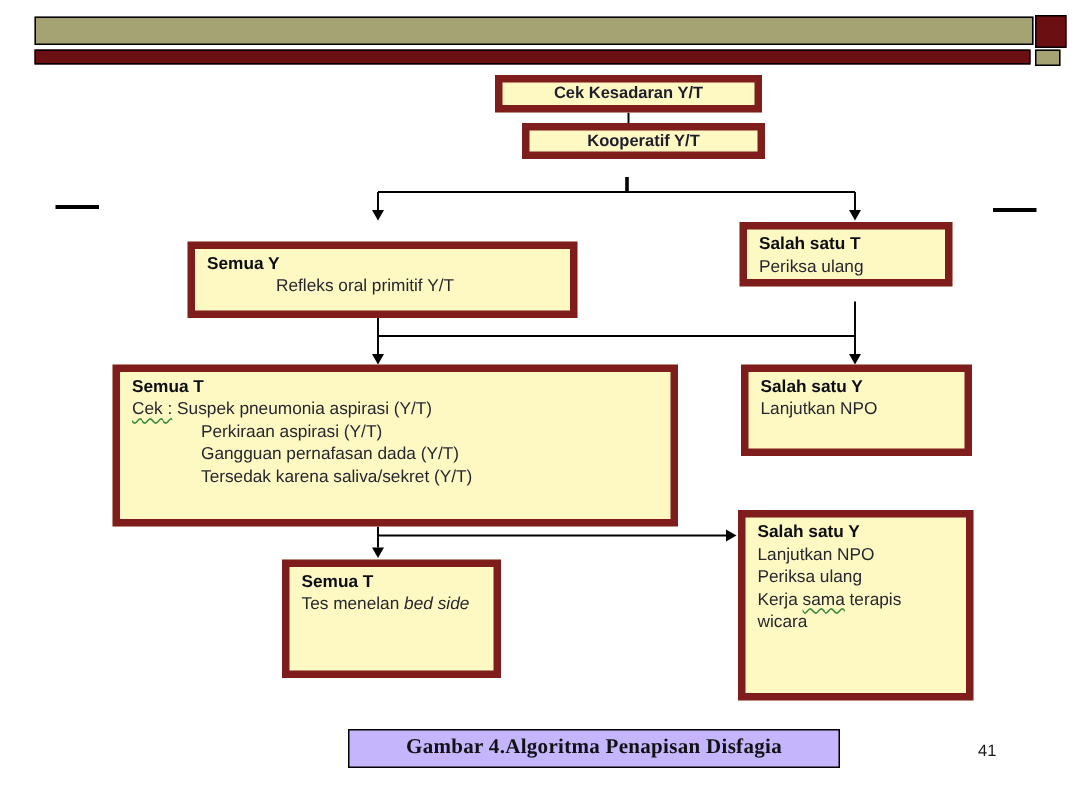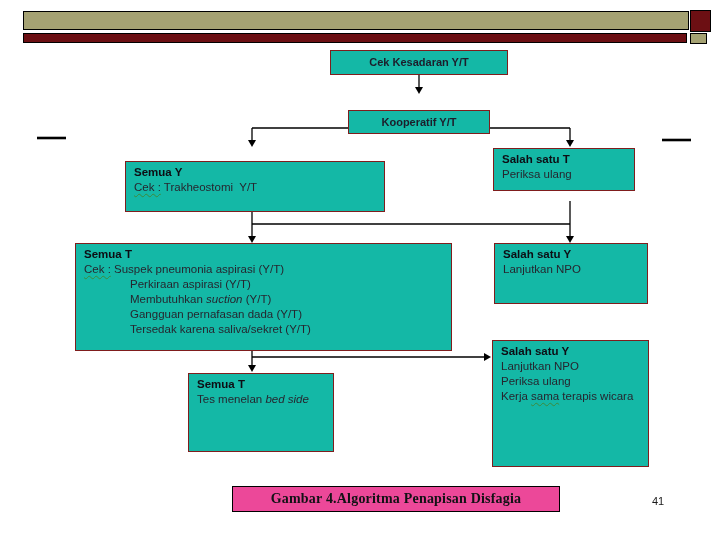--- a/index.html
+++ b/index.html
@@ -9,45 +9,45 @@
   }
   
   .bar{position:absolute;border:1px solid #000;box-sizing:border-box;}
   .bar-olive-long{left:23px;top:11px;width:666px;height:19px;background:#a5a273;}
   .bar-red-square{left:690px;top:10px;width:21px;height:22px;background:#6c0f13;}
   .bar-maroon-long{left:23px;top:33px;width:664px;height:10px;background:#6c0f13;}
   .bar-olive-square{left:690px;top:33px;width:17px;height:11px;background:#a5a273;}
 
   
   .fbox{
-    position:absolute;background:#14b8a6;border:1px solid #7f1d1d;box-sizing:border-box;
+    position:absolute;background:#fef9c3;border:5px solid #7f1d1d;box-sizing:border-box;
     font-size:11.5px;line-height:15px;
   }
   .fbox .pad{padding:3px 8px;}
   .ctr{display:flex;align-items:center;justify-content:center;font-weight:700;font-size:11px;color:#1d1d2b;}
   .ttl{font-weight:700;color:#0d0d14;}
   .ln{white-space:pre-wrap;}
   .ind{padding-left:46px;}
   .wavy{text-decoration:underline wavy #3c8a3c;text-decoration-thickness:1px;text-underline-offset:2px;}
   .it{font-style:italic;}
 
   .box-cek-kesadaran{left:330px;top:50px;width:178px;height:25px;}
-  .box-kooperatif{left:348px;top:110px;width:142px;height:24px;}
+  .box-kooperatif{left:348px;top:82px;width:162px;height:24px;}
   .box-semua-y{left:125px;top:148px;width:260px;height:51px;margin-top:13px;}
   .box-salah-satu-t{left:493px;top:148px;width:142px;height:43px;}
   .box-semua-t-big{left:75px;top:243px;width:377px;height:108px;}
   .box-salah-satu-y-mid{left:494px;top:243px;width:154px;height:61px;}
   .box-semua-t-bottom{left:188px;top:373px;width:146px;height:79px;}
   .box-salah-satu-y-bottom{left:492px;top:340px;width:157px;height:127px;}
 
   .connectors{position:absolute;left:0;top:0;width:720px;height:540px;pointer-events:none;}
 
   .caption-box{
     position:absolute;left:232px;top:486px;width:328px;height:26px;
-    background:#ec4899;border:1px solid #000;box-sizing:border-box;
+    background:#c4b5fd;border:1px solid #000;box-sizing:border-box;
     display:flex;align-items:center;justify-content:center;
     font-family:"Liberation Serif",serif;font-weight:bold;font-size:14px;color:#121215;
     letter-spacing:.2px;
   }
   .page-number{
     position:absolute;left:652px;top:495px;width:30px;text-align:left;
     font-size:11px;color:#1a1a1a;font-family:"Liberation Sans",sans-serif;
   }
 </style>
 </head>
@@ -90,37 +90,36 @@
     <span>Cek Kesadaran Y/T</span>
   </div>
 
   <div class="fbox ctr box-kooperatif">
     <span>Kooperatif Y/T</span>
   </div>
 
   <div class="fbox box-semua-y">
     <div class="pad">
       <div class="ln ttl">Semua Y</div>
-      <div class="ln"><span class="wavy">Cek :</span><span> Trakheostomi  Y/T</span></div>
+      <div class="ln ind">Refleks oral primitif Y/T</div>
     </div>
   </div>
 
   <div class="fbox box-salah-satu-t">
     <div class="pad">
       <div class="ln ttl">Salah satu T</div>
       <div class="ln">Periksa ulang</div>
     </div>
   </div>
 
   <div class="fbox box-semua-t-big">
     <div class="pad">
       <div class="ln ttl">Semua T</div>
       <div class="ln"><span class="wavy">Cek :</span><span> Suspek pneumonia aspirasi (Y/T)</span></div>
       <div class="ln ind">Perkiraan aspirasi (Y/T)</div>
-      <div class="ln ind"><span>Membutuhkan </span><span class="it">suction</span><span> (Y/T)</span></div>
       <div class="ln ind">Gangguan pernafasan dada (Y/T)</div>
       <div class="ln ind">Tersedak karena saliva/sekret (Y/T)</div>
     </div>
   </div>
 
   <div class="fbox box-salah-satu-y-mid">
     <div class="pad">
       <div class="ln ttl">Salah satu Y</div>
       <div class="ln">Lanjutkan NPO</div>
     </div>

